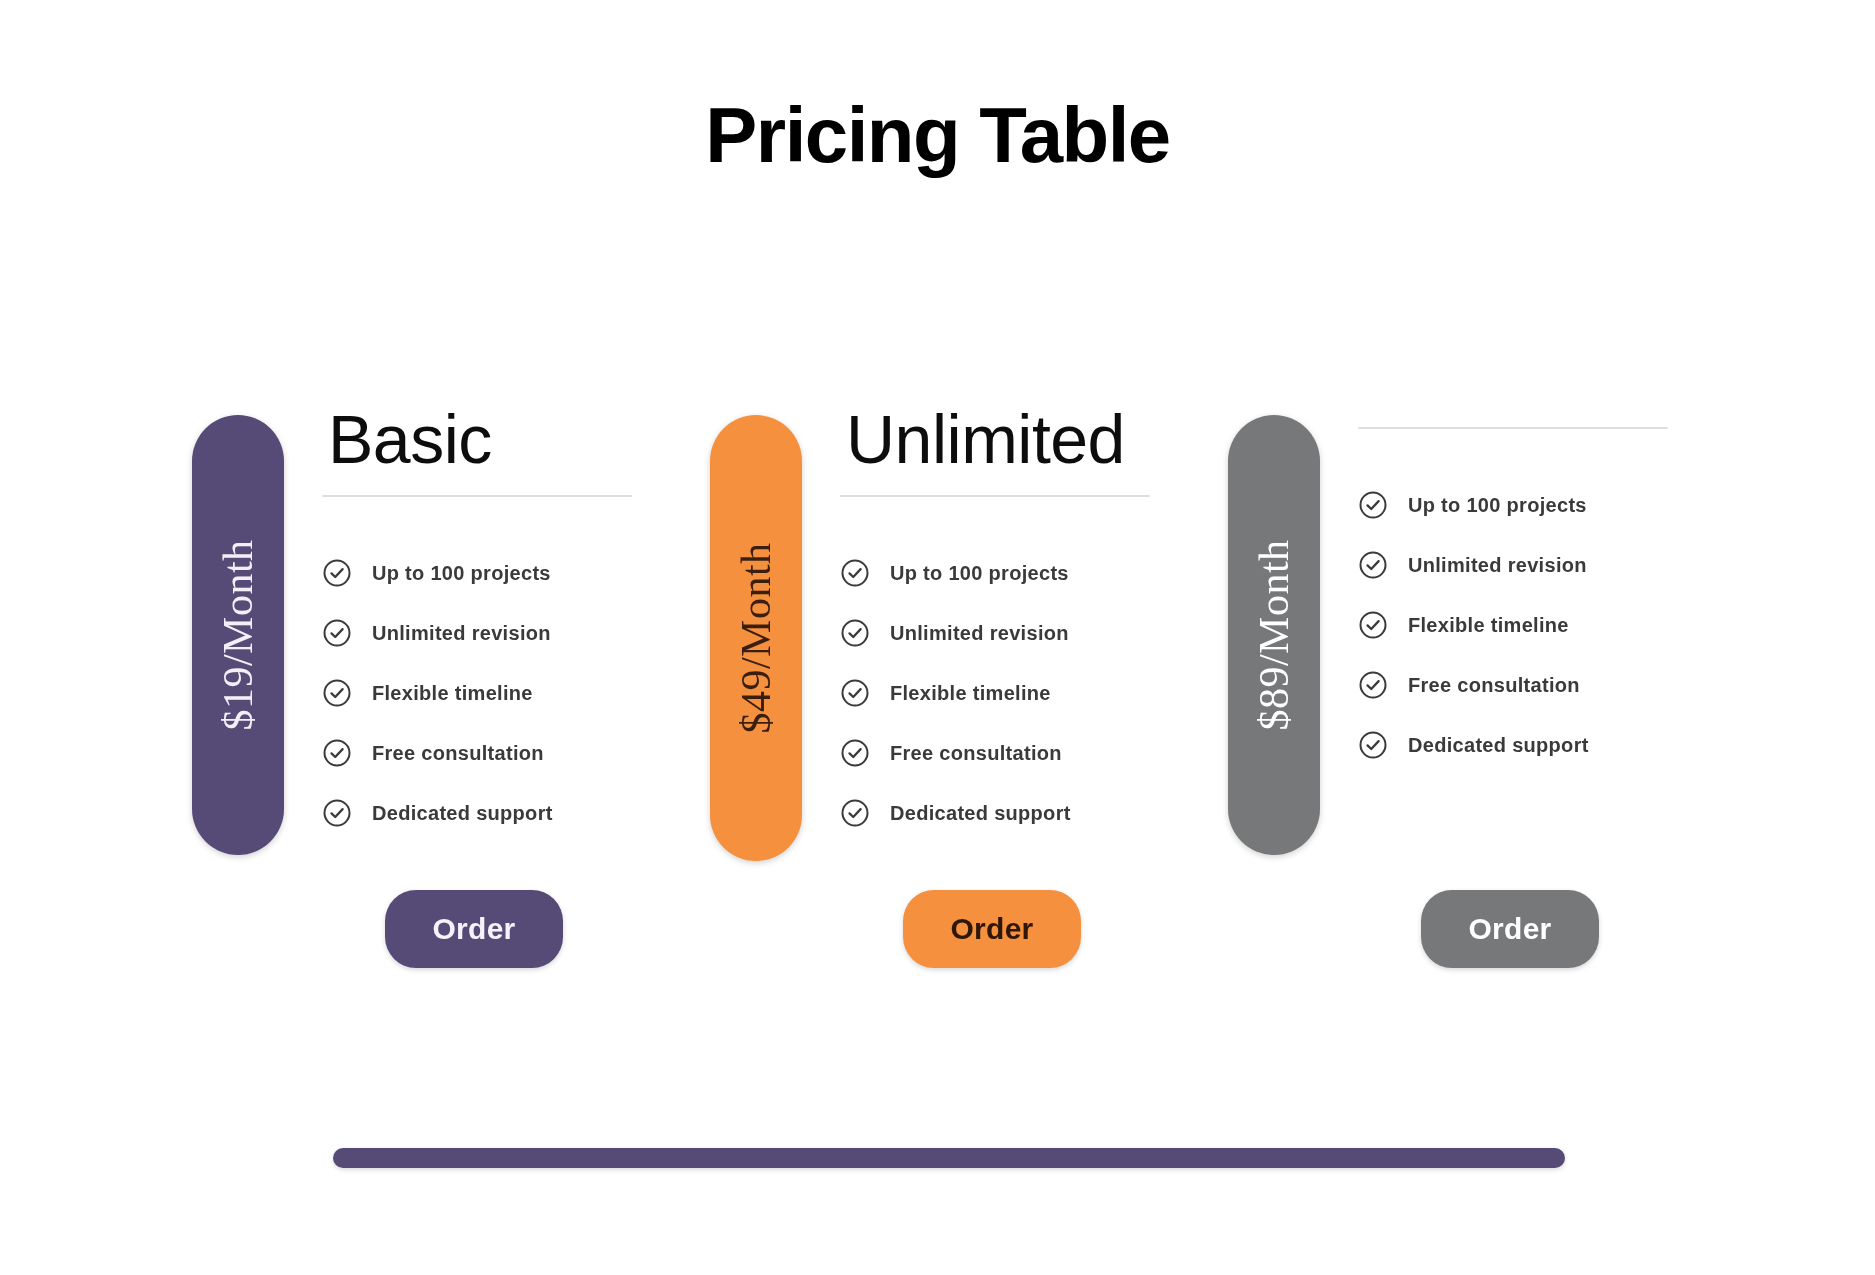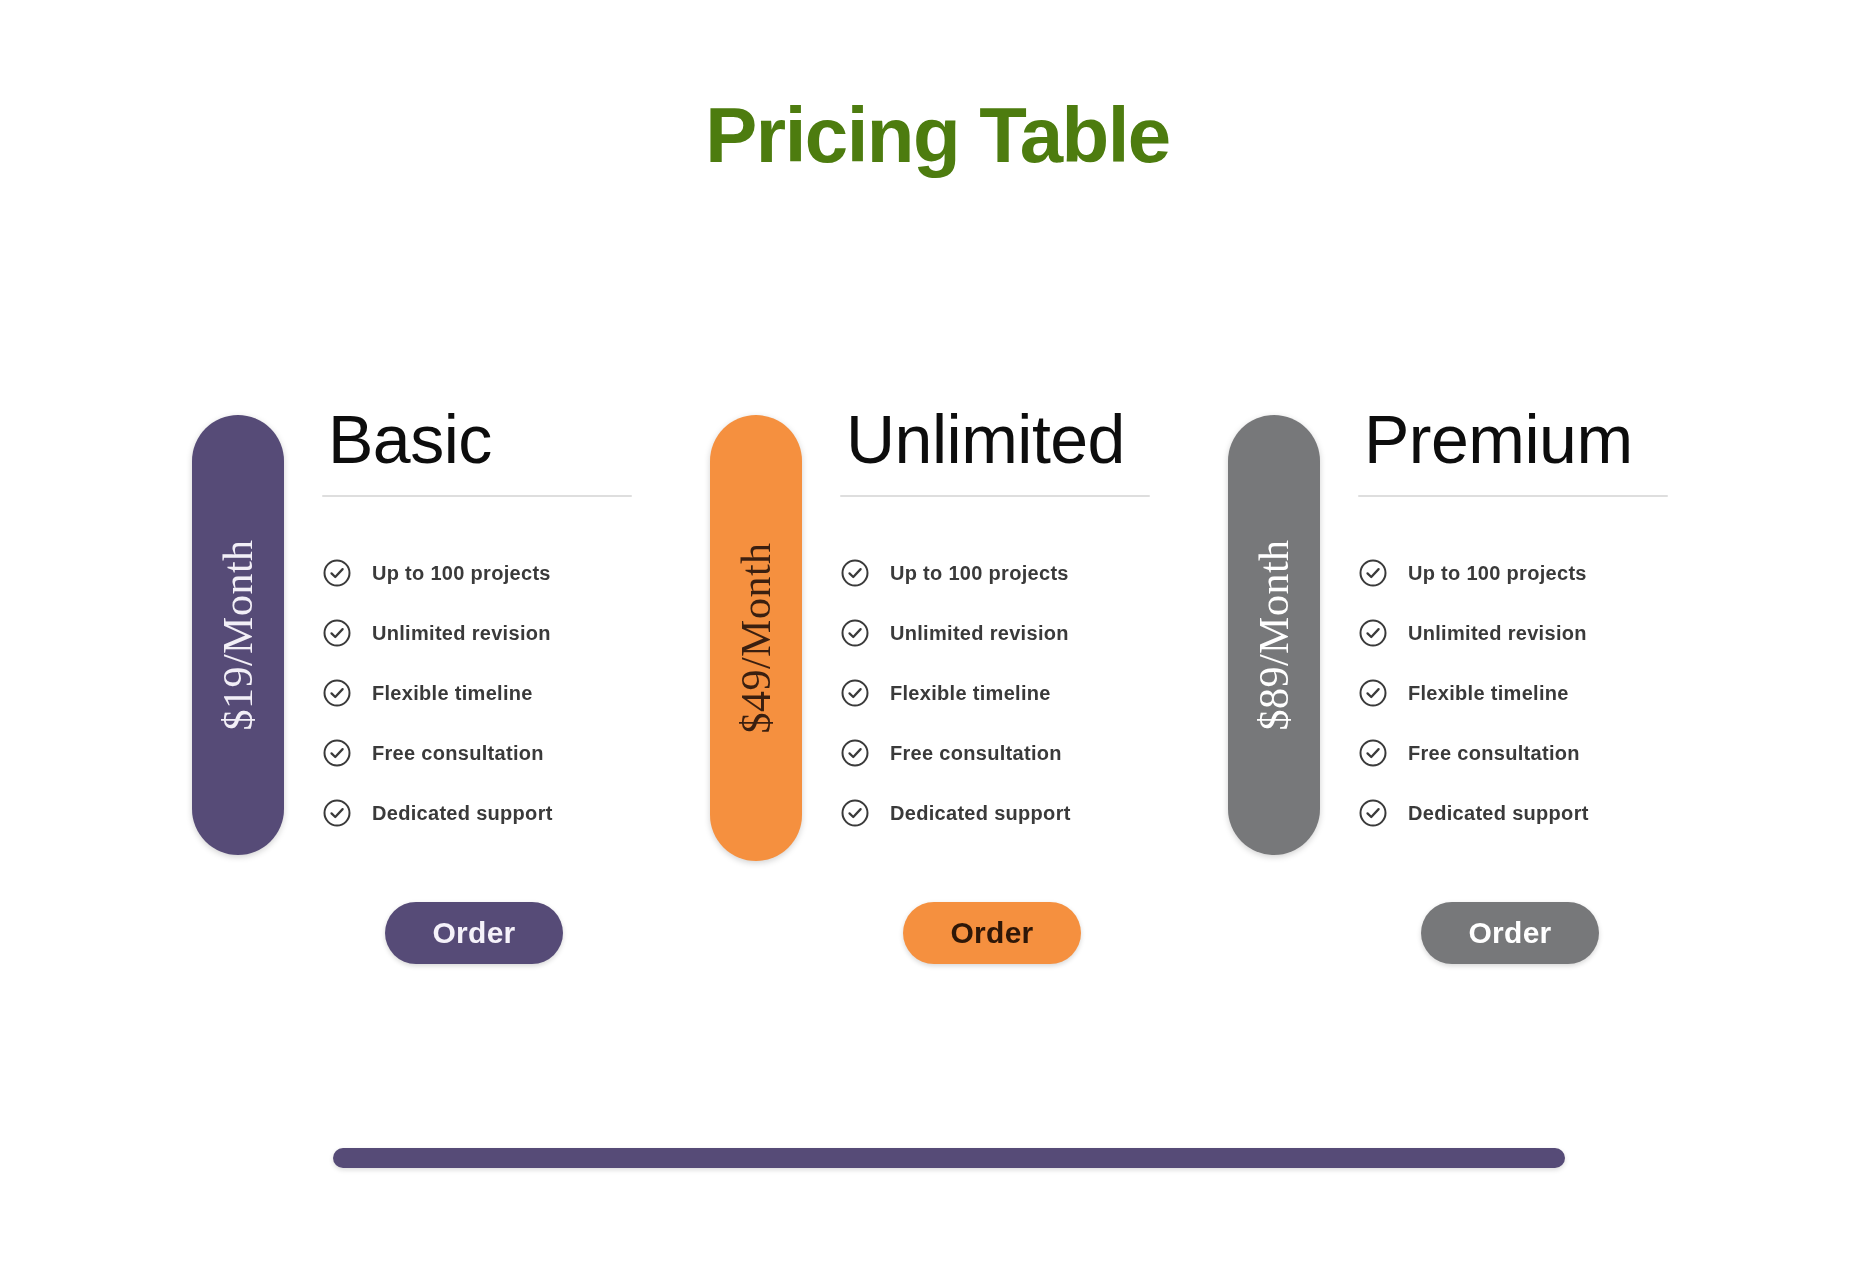--- a/index.html
+++ b/index.html
@@ -127,51 +127,50 @@
     letter-spacing: 0.3px;
     color: #3a3a3a;
     white-space: nowrap;
   }
 
   
   .order-btn {
     position: absolute;
     top: 890px;
     width: 178px;
-    height: 62px;
+    height: 78px;
     border: none;
     border-radius: 31px;
     font-family: "Liberation Sans", sans-serif;
     font-size: 30px;
     font-weight: 700;
     letter-spacing: 0.3px;
     cursor: pointer;
     box-shadow: 0 2px 5px rgba(0,0,0,0.16);
     padding: 0;
-    margin-top: 12px;
   }
   .order-1 { left: 385px; }
   .order-2 { left: 903px; }
   .order-3 { left: 1421px; }
 
   
   .bottom-bar {
     position: absolute;
     left: 333px;
     top: 1148px;
     width: 1232px;
     height: 20px;
     border-radius: 10px;
     box-shadow: 0 2px 5px rgba(0,0,0,0.14);
   }
 </style>
 </head>
 <body style="background: rgb(255, 255, 255);">
 
-<div class="page-title" style="color: #4d7c0f;">Pricing Table</div>
+<div class="page-title" style="color: #000000;">Pricing Table</div>
 
 <div class="plans">
 
   <div class="plan plan-1">
     <div class="price-pill" style="background: rgb(86, 75, 119);">
       <span class="price-pill-text" style="color: rgb(242, 239, 247);">$19/Month</span>
     </div>
     <div class="plan-body">
       <div class="plan-name">Basic</div>
       <div class="plan-rule"></div>
@@ -260,21 +259,20 @@
         </li>
       </ul>
     </div>
   </div>
 
   <div class="plan plan-3">
     <div class="price-pill" style="background: rgb(119, 120, 122);">
       <span class="price-pill-text" style="color: rgb(255, 255, 255);">$89/Month</span>
     </div>
     <div class="plan-body">
-      <div class="plan-name">Premium</div>
       <div class="plan-rule"></div>
       <ul class="features">
         <li class="feature">
           <svg class="check-icon" viewBox="0 0 24 24">
             <circle cx="12" cy="12" r="10" fill="none" stroke="#3a3a3a" stroke-width="1.6"></circle>
             <path d="M7.6 12.3 L10.6 15.2 L16.5 8.9" fill="none" stroke="#3a3a3a" stroke-width="1.8" stroke-linecap="round" stroke-linejoin="round"></path>
           </svg>
           <span class="feature-label">Up to 100 projects</span>
         </li>
         <li class="feature">

